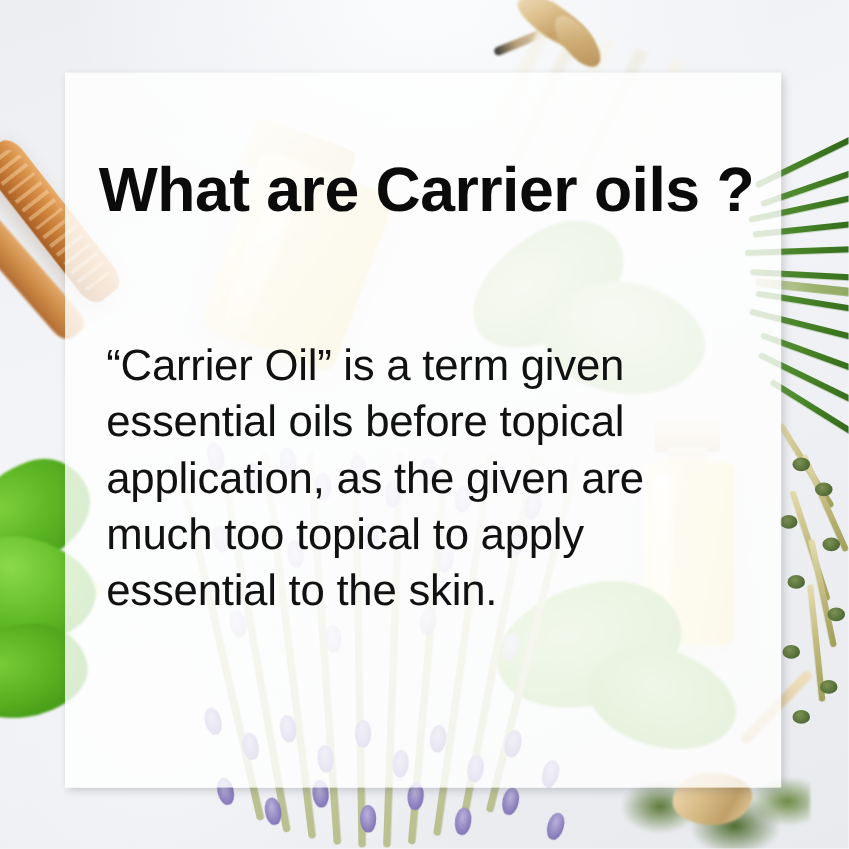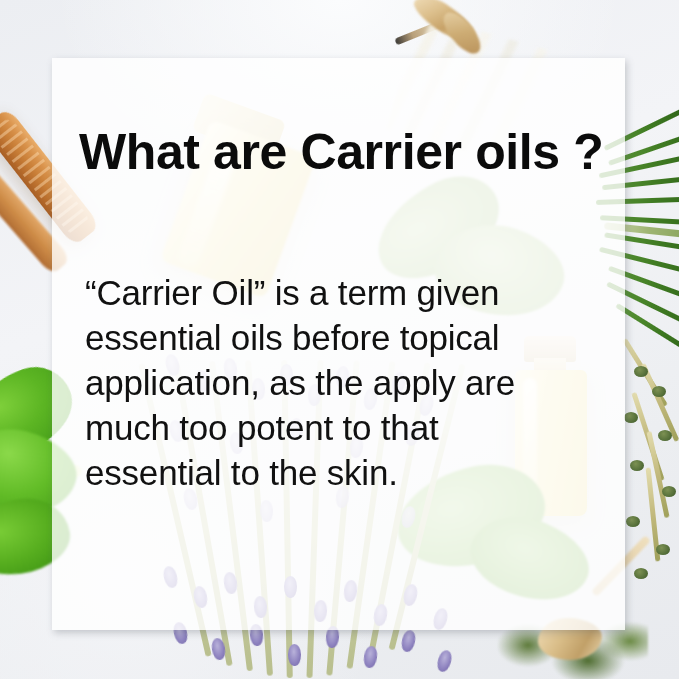--- a/index.html
+++ b/index.html
@@ -474,18 +474,18 @@
 
   </div>
 
   <div class="card"></div>
 
   <h1 class="title">What are Carrier oils ?</h1>
 
   <p class="body">
     <span class="ln">“Carrier Oil” is a term given</span>
     <span class="ln">essential oils before topical</span>
-    <span class="ln">application, as the apply are</span>
-    <span class="ln">much too potent to that</span>
+    <span class="ln">application, as the given are</span>
+    <span class="ln">much too topical to apply</span>
     <span class="ln">essential to the skin.</span>
   </p>
 
 </div>
 
 </body></html>

